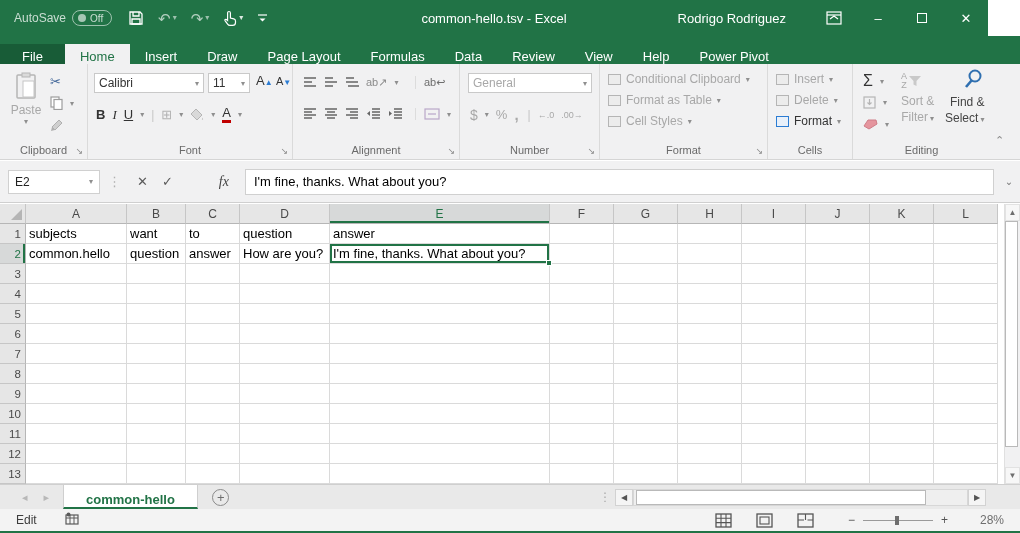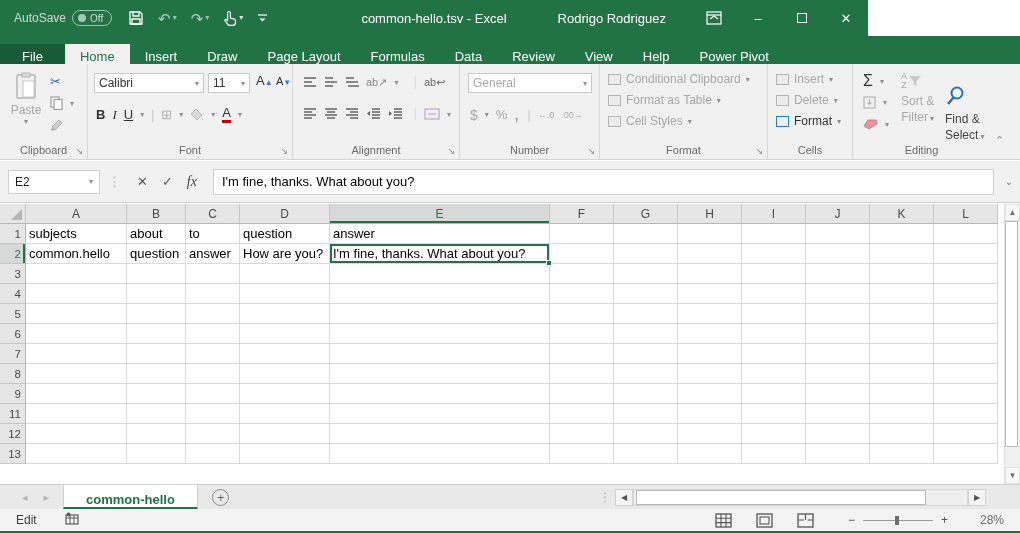--- a/index.html
+++ b/index.html
@@ -2,21 +2,21 @@
 <html><head>
 <meta charset="utf-8">
 <style>
   * { margin:0; padding:0; box-sizing:border-box; }
   html,body { width:1020px; height:533px; }
   body { font-family:"Liberation Sans", sans-serif; font-size:12px; color:#444;
          position:relative; overflow:hidden; background:#fff; }
   .abs { position:absolute; }
 
   
-  #titlebar { left:0; top:0; width:868px; height:36px; background:#217346; color:#fff;
+  #titlebar { left:0; top:0; width:988px; height:36px; background:#217346; color:#fff;
               display:flex; align-items:center; }
   #autosave { display:flex; align-items:center; gap:6px; margin-left:14px; opacity:.75; font-size:12px; }
   #autosave .pill { width:40px; height:16px; border:1px solid rgba(255,255,255,.75); border-radius:8px;
                     display:flex; align-items:center; padding:0 5px; gap:4px; font-size:10px; }
   #autosave .knob { width:8px; height:8px; border-radius:50%; background:rgba(255,255,255,.8); }
   .qat { display:flex; align-items:center; margin-left:16px; gap:14px; }
   .qat .qbtn { color:#fff; font-size:15px; line-height:1; display:flex; align-items:center; gap:2px; }
   .qat .dd { font-size:8px; opacity:.85; }
   .dim { opacity:.65; }
   #title-text { position:absolute; left:0; right:0; text-align:center; font-size:13px; pointer-events:none; }
@@ -57,21 +57,21 @@
   #cut-row,#copy-row,#fp-row { position:absolute; left:50px; }
 
   
   #formulabar { left:0; top:161px; width:1020px; height:42px; background:#f1f1f2; border-bottom:1px solid #cfcfcf;
                 display:flex; align-items:center; }
   #namebox { width:92px; height:24px; background:#fff; border:1px solid #d0d0d0; margin-left:8px;
              display:flex; align-items:center; padding:0 6px; font-size:12px; color:#222; }
   #namebox .ddv { margin-left:auto; }
   #fb-handle { color:#b0b0b0; margin:0 8px; font-size:13px; letter-spacing:-2px;}
   #fb-btns { display:flex; align-items:center; gap:14px; padding:0 10px; color:#5a5a5a; font-size:13px; }
-  #fx-icon { font-family:"Liberation Serif", serif; font-style:italic; font-size:14px; color:#444; }
+  #fx-icon { font-family:"Liberation Serif", serif; font-style:italic; font-size:14px; color:#444;margin-left:32px; }
   #formula-input { flex:1; height:26px; background:#fff; border:1px solid #d0d0d0; margin:0 4px 0 6px;
                    display:flex; align-items:center; padding:0 8px; font-size:13px; color:#000; }
   #fb-chevron { width:22px; text-align:center; color:#777; font-size:10px; }
 
   
   #grid { left:0; top:204px; width:1004px; height:280px; background:#fff; }
   .grow { display:flex; height:20px; }
   .hcell { background:#e6e6e6; border-right:1px solid #c6c6c6; border-bottom:1px solid #b6b6b6;
            display:flex; align-items:center; justify-content:center; font-size:12px; color:#4a4a4a; height:20px; }
   .hcell.selcol { background:#d7d9d9; color:#217346; box-shadow:inset 0 -2px 0 #217346; }
@@ -380,21 +380,21 @@
         <span class="gray" style="font-size:9px; line-height:1">A<br>Z</span>
         <svg width="14" height="12" viewBox="0 0 14 12">
             <path d="M1 1h12L8.5 6v5l-3-1.5V6z" fill="#c9c9c9"></path>
           </svg>
       </div>
       <div class="gray" style="margin-top:4px; line-height:1.3">
         <span>Sort &amp;</span><br>
         <span>Filter</span><span class="ddv gray"> ▾</span>
       </div>
     </div>
-    <div class="abs" style="left:92px; top:21px; text-align:left">
+    <div class="abs" style="left:92px; top:4px; text-align:right">
       <svg width="22" height="22" viewBox="0 0 22 22">
           <circle cx="12" cy="8" r="5.5" fill="none" stroke="#2f6fb0" stroke-width="2"></circle>
           <path d="M8.5 12.5L3 19" stroke="#2f6fb0" stroke-width="2.6"></path>
         </svg>
       <div class="dk" style="margin-top:2px; line-height:1.3">
         <span>Find &amp;</span><br>
         <span>Select</span><span class="ddv"> ▾</span>
       </div>
     </div>
     <div class="rlabel">Editing</div>
@@ -435,21 +435,21 @@
       <div class="hcell" style="width: 64px;">H</div>
       <div class="hcell" style="width: 64px;">I</div>
       <div class="hcell" style="width: 64px;">J</div>
       <div class="hcell" style="width: 64px;">K</div>
       <div class="hcell" style="width: 64px;">L</div>
     </div>
   <div id="grid-body">
       <div class="grow">
         <div class="rhead">1</div>
         <div class="cell" style="width: 101px;">subjects</div>
-        <div class="cell" style="width: 59px;">about</div>
+        <div class="cell" style="width: 59px;">want</div>
         <div class="cell" style="width: 54px;">to</div>
         <div class="cell" style="width: 90px;">question</div>
         <div class="cell" style="width: 220px;">answer</div>
         <div class="cell" style="width: 64px;"></div>
         <div class="cell" style="width: 64px;"></div>
         <div class="cell" style="width: 64px;"></div>
         <div class="cell" style="width: 64px;"></div>
         <div class="cell" style="width: 64px;"></div>
         <div class="cell" style="width: 64px;"></div>
         <div class="cell" style="width: 64px;"></div>
@@ -554,20 +554,35 @@
         <div class="cell" style="width: 64px;"></div>
         <div class="cell" style="width: 64px;"></div>
         <div class="cell" style="width: 64px;"></div>
         <div class="cell" style="width: 64px;"></div>
         <div class="cell" style="width: 64px;"></div>
         <div class="cell" style="width: 64px;"></div>
         <div class="cell" style="width: 64px;"></div>
       </div>
       <div class="grow">
         <div class="rhead">9</div>
+        <div class="cell" style="width: 101px;"></div>
+        <div class="cell" style="width: 59px;"></div>
+        <div class="cell" style="width: 54px;"></div>
+        <div class="cell" style="width: 90px;"></div>
+        <div class="cell" style="width: 220px;"></div>
+        <div class="cell" style="width: 64px;"></div>
+        <div class="cell" style="width: 64px;"></div>
+        <div class="cell" style="width: 64px;"></div>
+        <div class="cell" style="width: 64px;"></div>
+        <div class="cell" style="width: 64px;"></div>
+        <div class="cell" style="width: 64px;"></div>
+        <div class="cell" style="width: 64px;"></div>
+      </div>
+      <div class="grow">
+        <div class="rhead">10</div>
         <div class="cell" style="width: 101px;"></div>
         <div class="cell" style="width: 59px;"></div>
         <div class="cell" style="width: 54px;"></div>
         <div class="cell" style="width: 90px;"></div>
         <div class="cell" style="width: 220px;"></div>
         <div class="cell" style="width: 64px;"></div>
         <div class="cell" style="width: 64px;"></div>
         <div class="cell" style="width: 64px;"></div>
         <div class="cell" style="width: 64px;"></div>
         <div class="cell" style="width: 64px;"></div>

